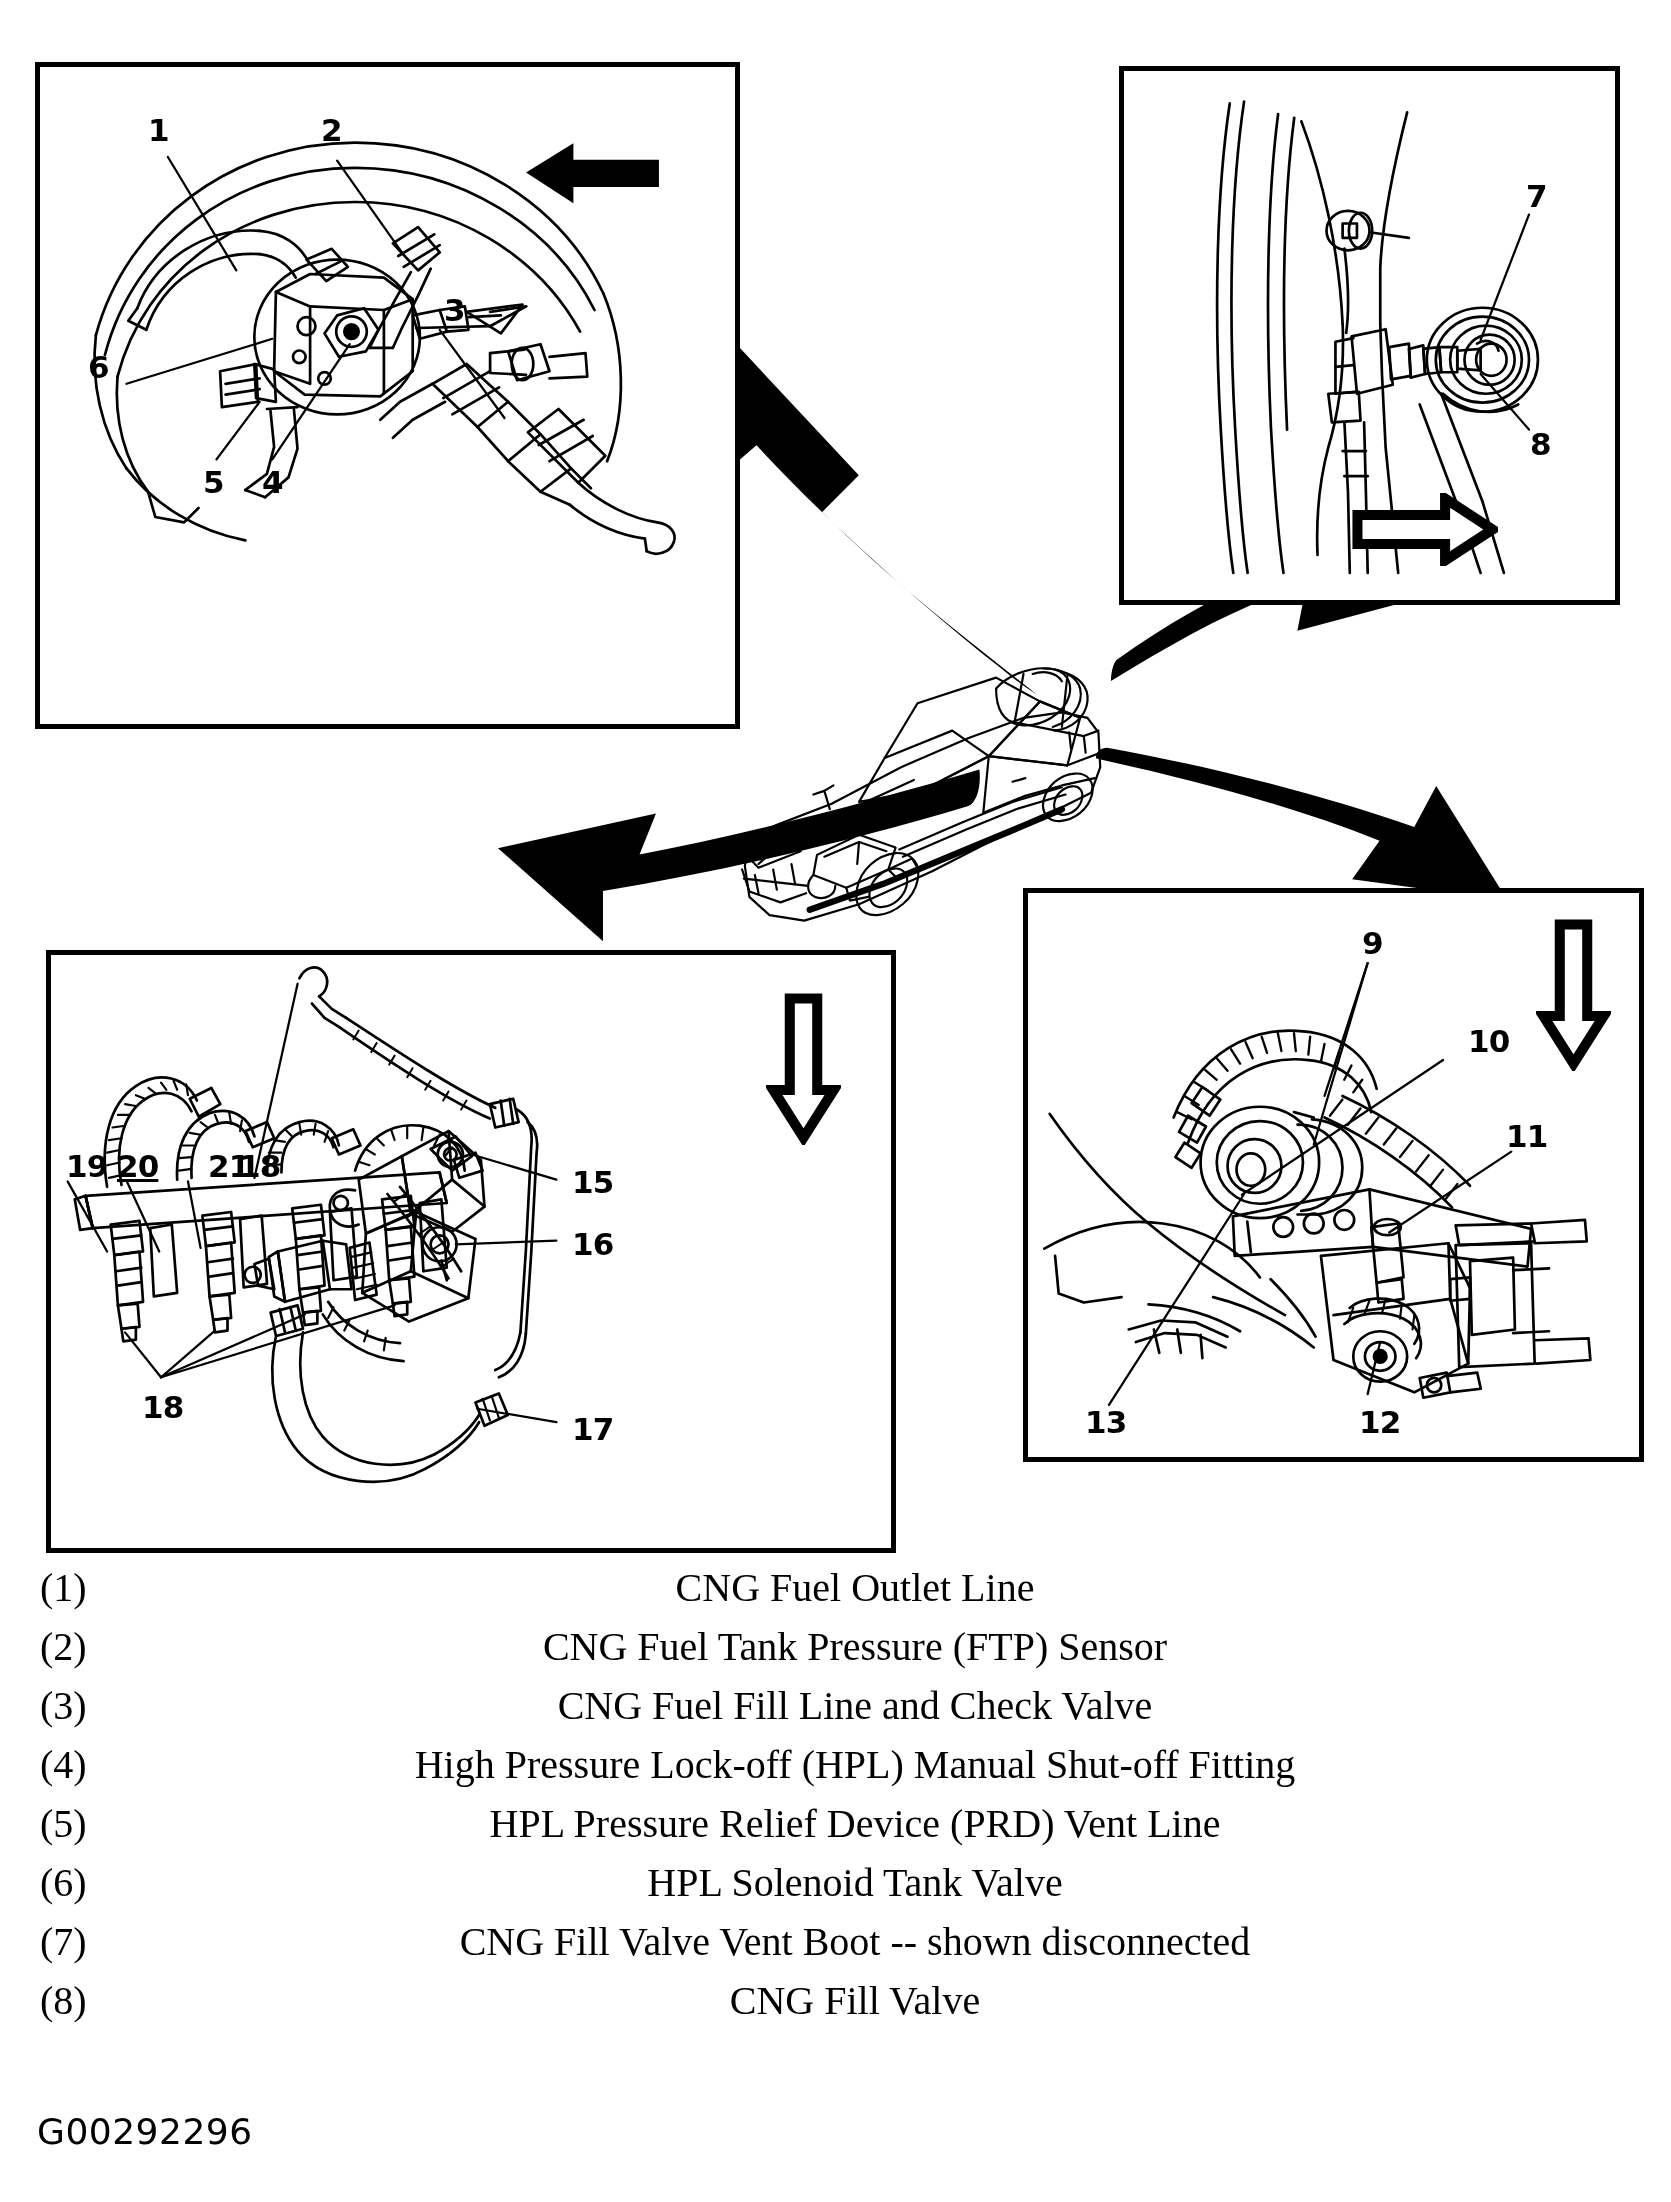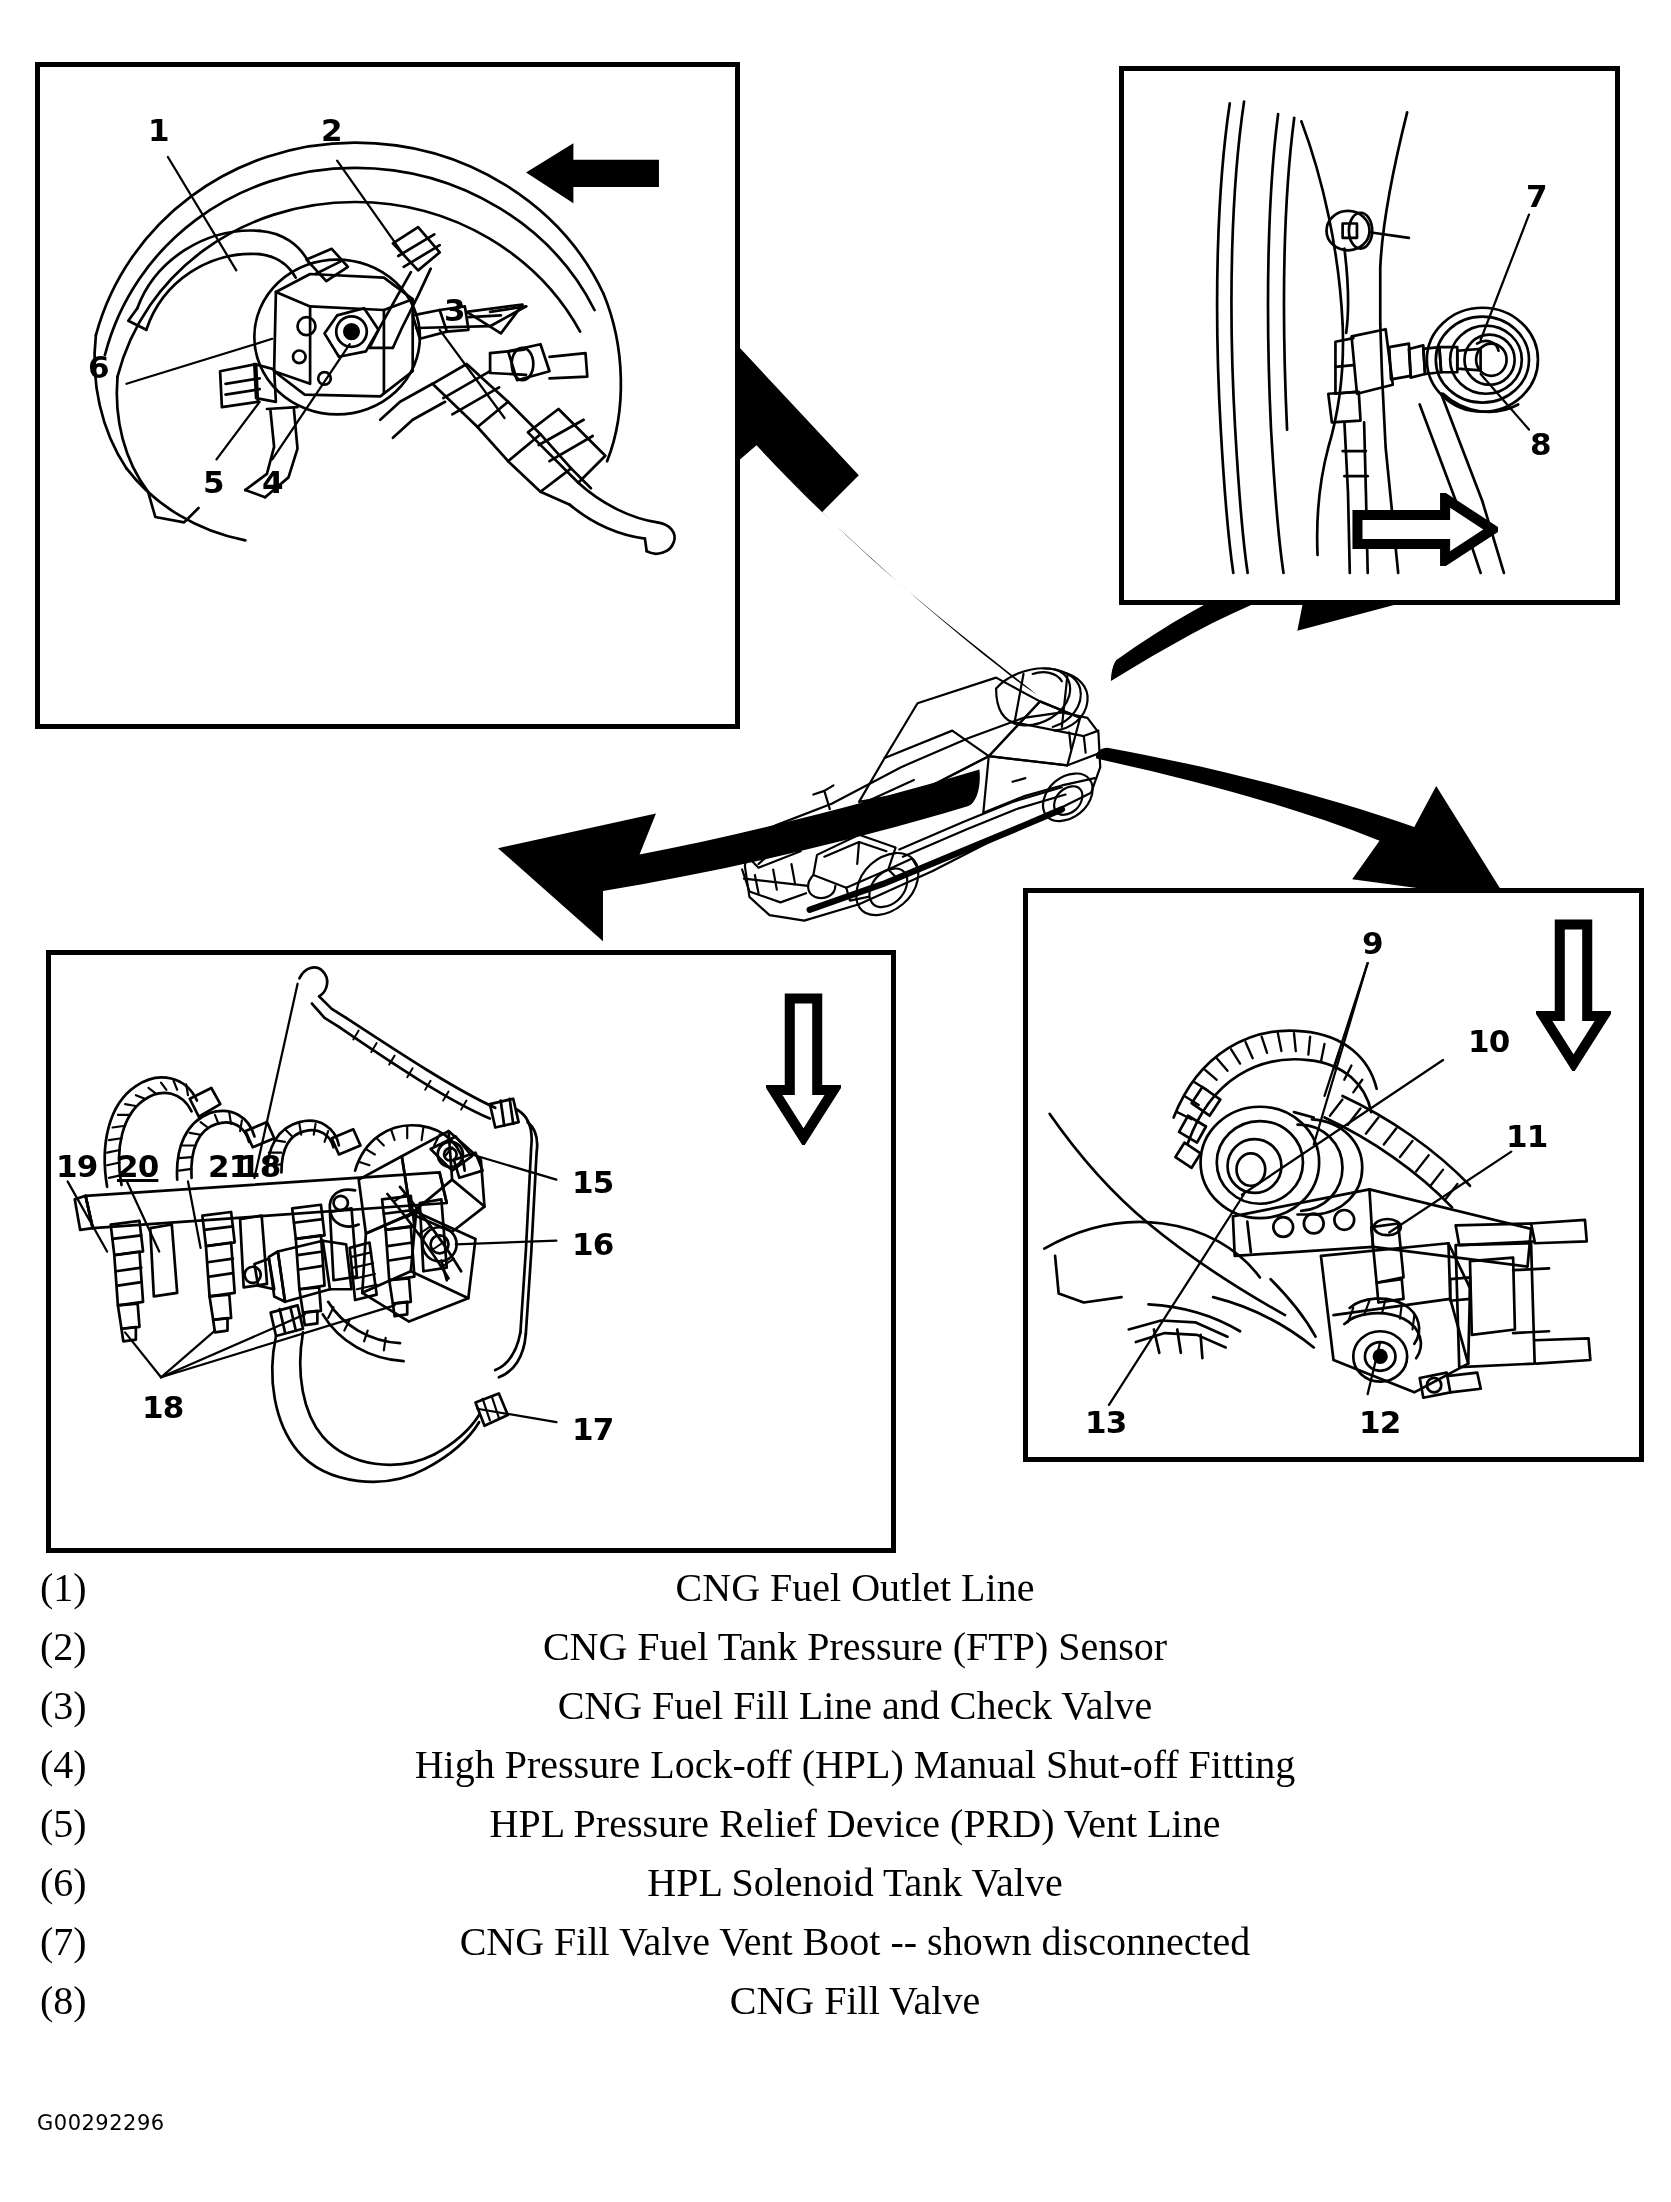--- a/index.html
+++ b/index.html
@@ -93,21 +93,21 @@
     text-align: left;
   }
   .legend-text { flex: 1 1 auto; text-align: center; }
 
   
   #footer-code {
     position: absolute;
     left: 37px;
     top: 2111px;
     font-family: "DejaVu Sans", "Liberation Sans", sans-serif;
-    font-size: 21px;
+    font-size: 36px;
     color: #000;
     letter-spacing: 0.5px;
   }
 </style>
 </head>
 <body>
 
 <div id="page">
 
   <div id="arrows">
@@ -589,21 +589,21 @@
         <path d="M 120 470 L 180 418" stroke-width="2.5"></path>
         <path d="M 120 470 L 280 400" stroke-width="2.5"></path>
         <path d="M 120 470 L 380 390" stroke-width="2.5"></path>
 
         <path d="M 560 250 L 466 222" stroke-width="2.5"></path>
         <path d="M 560 318 L 448 322" stroke-width="2.5"></path>
         <path d="M 560 520 L 472 505" stroke-width="2.5"></path>
       </g>
     </svg>
 
-    <span class="callout" style="left:5px; top:196px;">19</span>
+    <span class="callout" style="left:15px; top:196px;">19</span>
     <span class="callout" style="left:66px; top:196px;text-decoration:underline;">20</span>
     <span class="callout" style="left:128px; top:196px;padding-left:29px;">21</span>
     <span class="callout" style="left:188px; top:196px;">18</span>
     <span class="callout" style="left:521px; top:212px;">15</span>
     <span class="callout" style="left:521px; top:274px;">16</span>
     <span class="callout" style="left:521px; top:459px;">17</span>
     <span class="callout" style="left:91px; top:437px;">18</span>
 
     <svg style="position:absolute; left:715px; top:38px; width:75px; height:152px;" viewBox="0 0 82 166" xmlns="http://www.w3.org/2000/svg">
       <path d="M 26 6 L 56 6 L 56 106 L 74 106 L 41 158 L 8 106 L 26 106 Z" fill="#fff" stroke="#000" stroke-width="11" stroke-linejoin="miter"></path>

